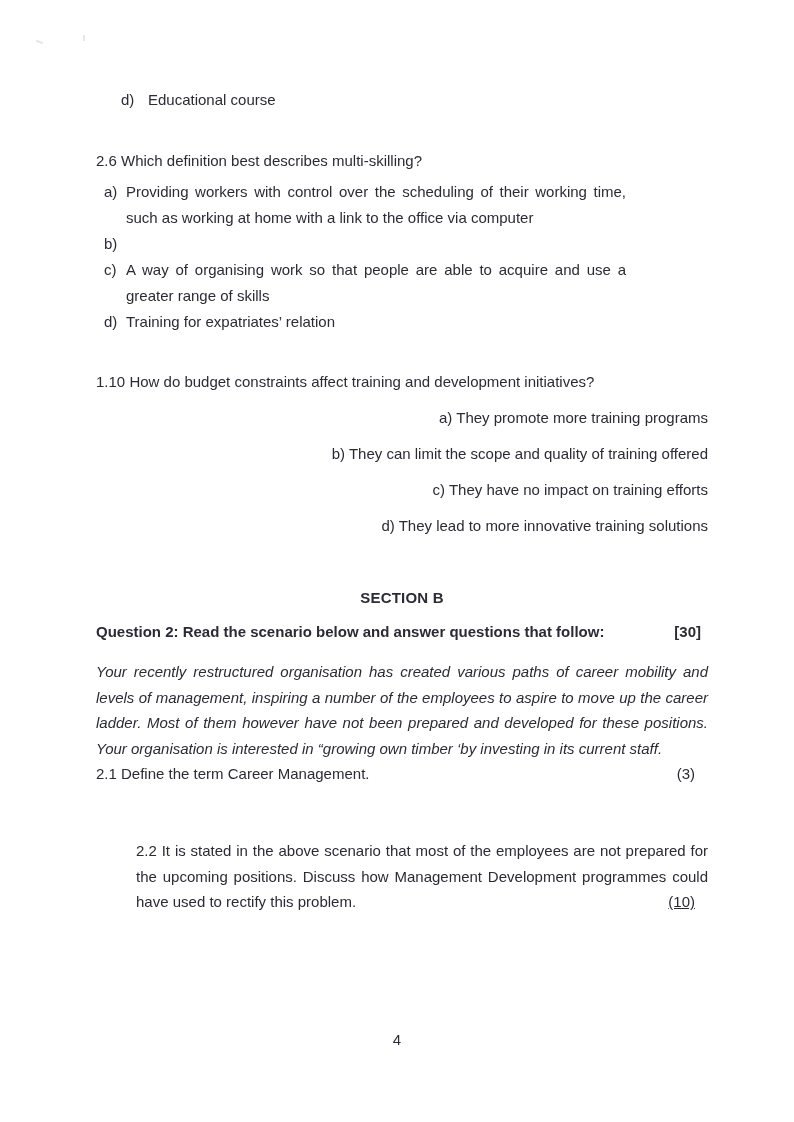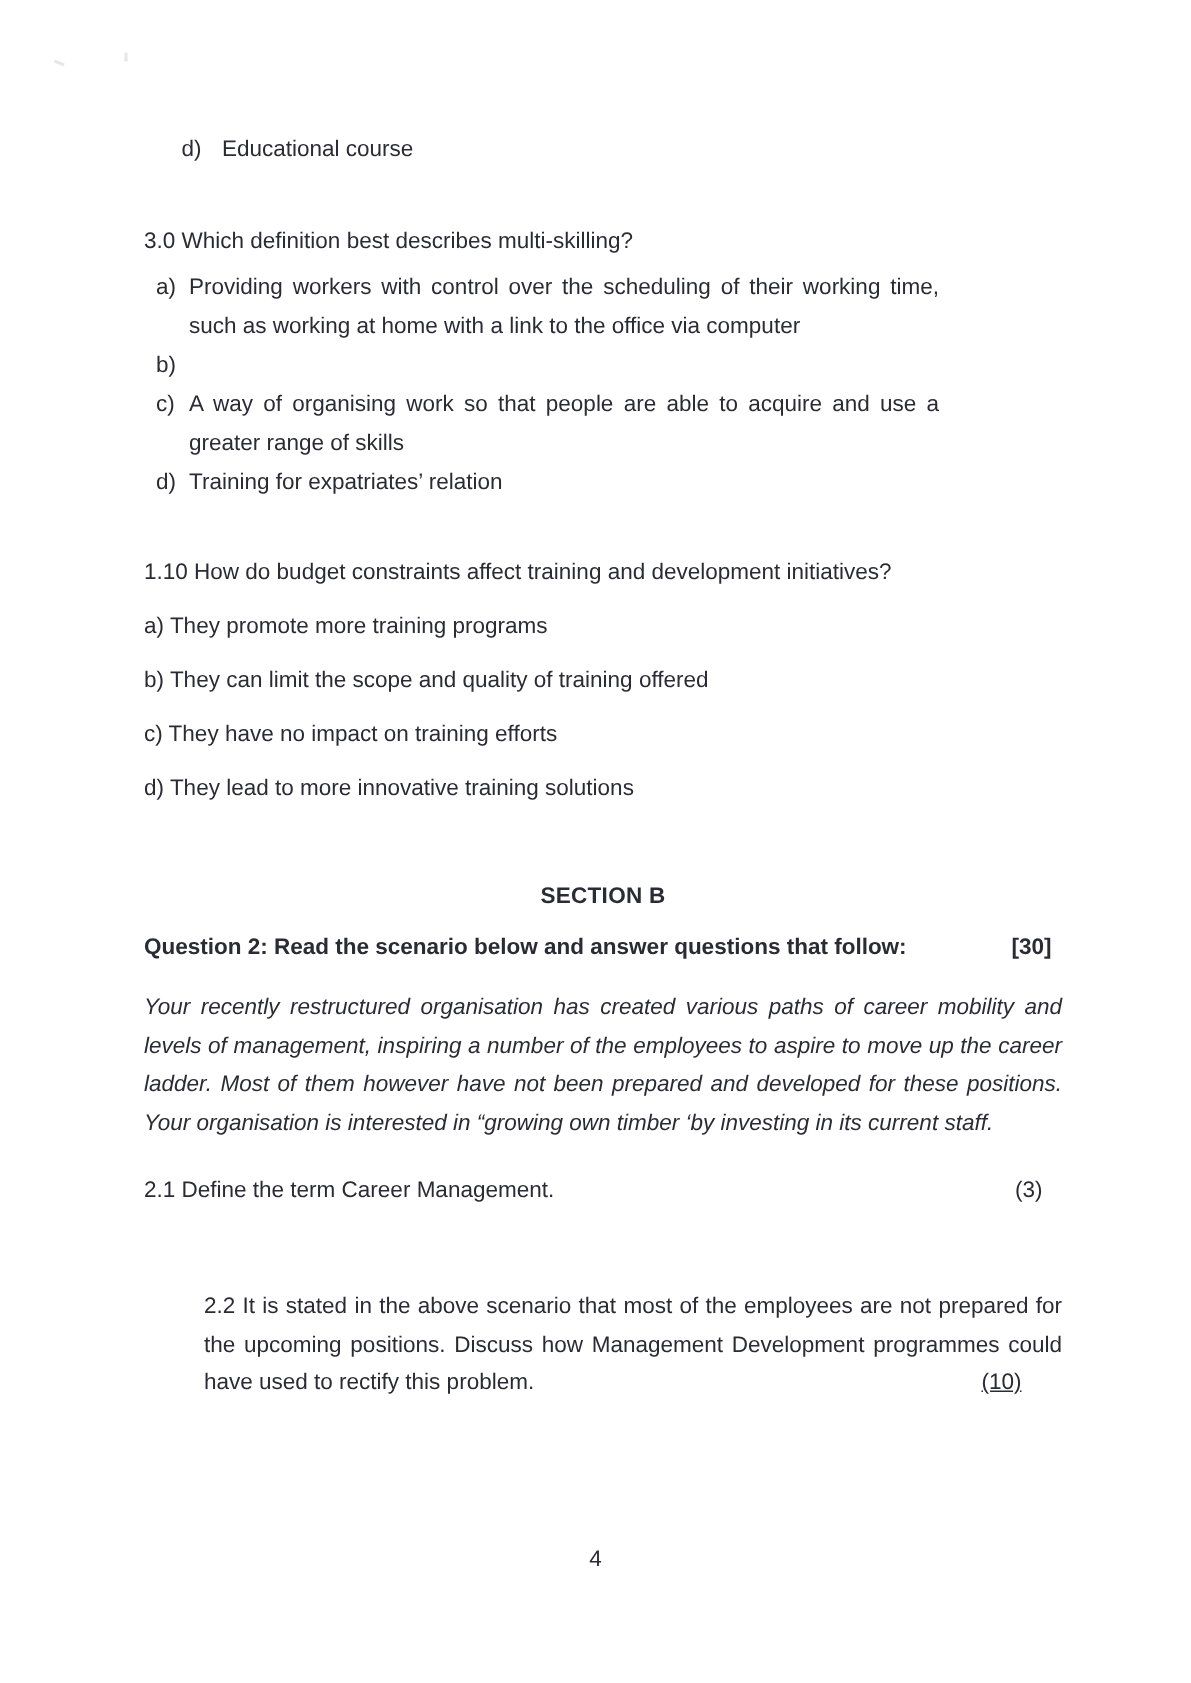--- a/index.html
+++ b/index.html
@@ -38,21 +38,21 @@
   .leftover .letter { width: 27px; flex: none; }
 
   .q19-line { margin-top: 43px; line-height: 18px; }
 
   .opts19 { margin-top: 9px; line-height: 26px; }
   .opt19 { display: flex; }
   .opt19 .letter { padding-left: 8px; width: 22px; flex: none; }
   .opt19 .opt-text { width: 500px; text-align: justify; }
 
   .q110-line { margin-top: 38px; line-height: 18px; }
-  .opt110 { margin-top: 18px; line-height: 18px; }
+  .opt110 { margin-top: 18px; line-height: 18px; text-align: right; }
 
   .section-heading {
     margin-top: 54px;
     font-weight: bold;
     line-height: 18px;
     letter-spacing: .2px;
     text-align: center;
   }
 
   .question2-title {
@@ -70,34 +70,34 @@
   }
 
   .scenario {
     margin-top: 18px;
     line-height: 25.5px;
     text-align: justify;
     font-style: italic;
   }
 
   .q21 {
-    margin-top: 24px;
+    margin-top: 4px;
     line-height: 18px;
     position: relative;
   }
   .q21 .marks { position: absolute; right: 13px; top: 0; }
 
   .q22 {
     margin-top: 55px;
     line-height: 25.5px;
     text-align: justify;
     position: relative;
     margin-left: 40px;
   }
-  .q22 .marks { position: absolute; right: 27px; bottom: 0; text-decoration: underline; }
+  .q22 .marks { position: absolute; right: 13px; bottom: 0; text-decoration: underline; }
 
   .page-number {
     position: absolute;
     left: 0;
     top: 1031px;
     width: 794px;
     text-align: center;
     line-height: 18px;
   }
 </style>
@@ -109,21 +109,21 @@
   <div class="artifact a2"></div>
 
   <div class="content">
 
     <div class="leftover">
       <span class="letter">d)</span>
       <span>Educational course</span>
     </div>
 
     <div class="q19-line">
-      <span>3.0</span>
+      <span>2.6</span>
       <span>Which definition best describes multi-skilling?</span>
     </div>
 
     <div class="opts19">
       <div class="opt19">
         <span class="letter">a)</span>
         <span class="opt-text">Providing workers with control over the scheduling of their working time, such as working at home with a link to the office via computer</span>
       </div>
       <div class="opt19">
         <span class="letter">b)</span>

